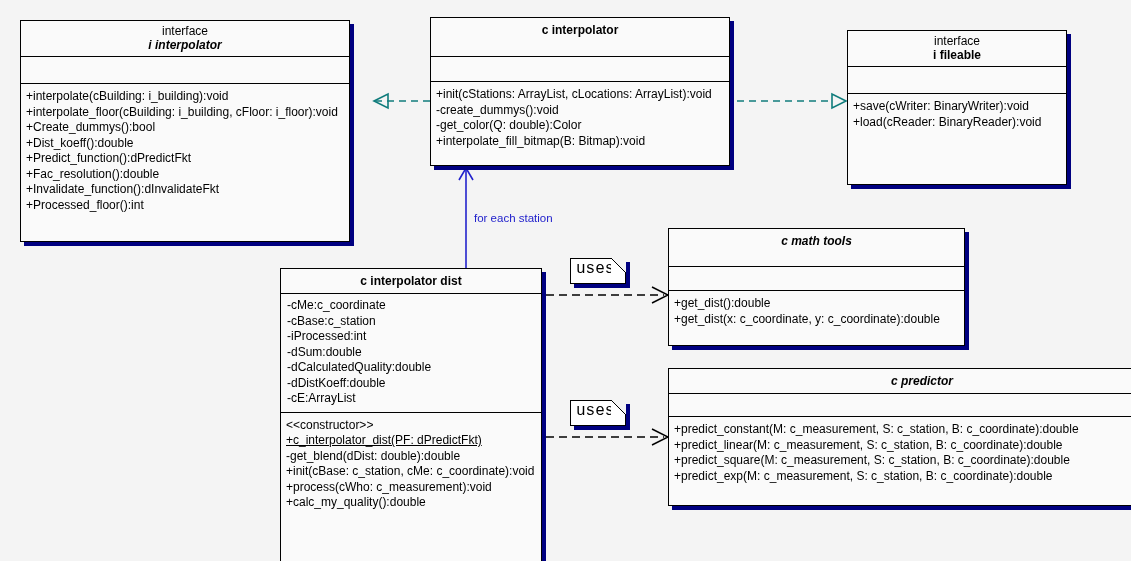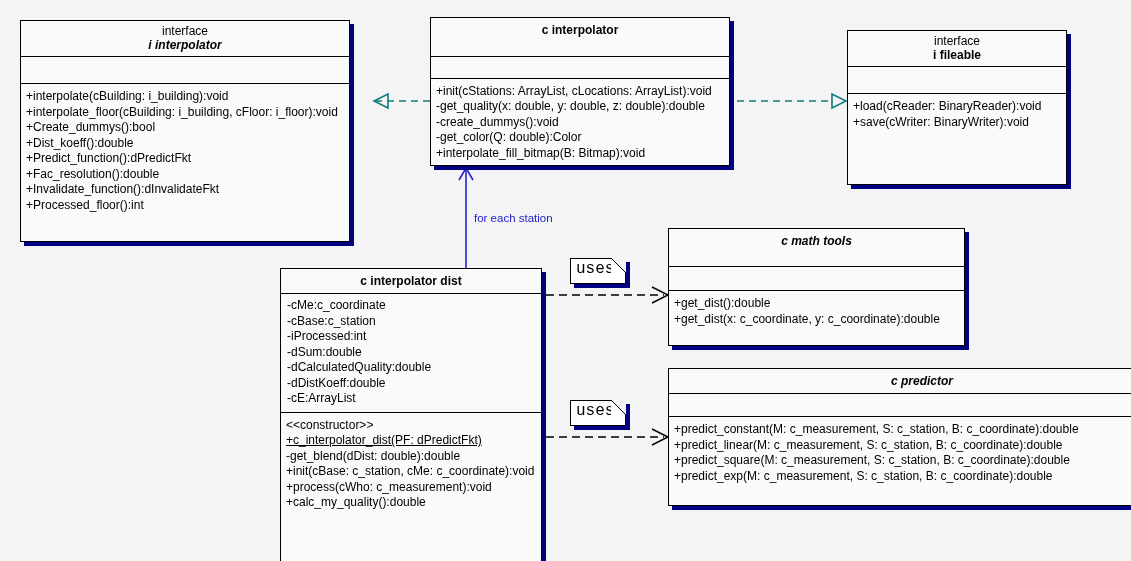--- a/index.html
+++ b/index.html
@@ -161,36 +161,35 @@
     </div>
   </div>
 
   <div class="uml-class" id="cls-c-interpolator" style="left:430px; top:17px; width:300px; height:149px;">
     <div class="uml-header" style="padding-top:5px; padding-bottom:19px;">
       <span class="cls-name">c interpolator</span>
     </div>
     <div class="uml-attrs" style="height:25px;"></div>
     <div class="uml-ops">
       <div class="member">+init(cStations: ArrayList, cLocations: ArrayList):void</div>
-      <div class="member">-get_quality(x: double, y: double, z: double):double</div>
       <div class="member">-create_dummys():void</div>
       <div class="member">-get_color(Q: double):Color</div>
       <div class="member">+interpolate_fill_bitmap(B: Bitmap):void</div>
     </div>
   </div>
 
   <div class="uml-class" id="cls-i-fileable" style="left:847px; top:30px; width:220px; height:155px;">
     <div class="uml-header">
       <span class="stereotype">interface</span>
       <span class="cls-name">i fileable</span>
     </div>
     <div class="uml-attrs" style="height:27px;"></div>
     <div class="uml-ops">
+      <div class="member">+save(cWriter: BinaryWriter):void</div>
       <div class="member">+load(cReader: BinaryReader):void</div>
-      <div class="member">+save(cWriter: BinaryWriter):void</div>
     </div>
   </div>
 
   <div class="uml-class" id="cls-c-interpolator-dist" style="left:280px; top:268px; width:262px; height:365px;">
     <div class="uml-header" style="padding-top:5px; padding-bottom:5px;">
       <span class="cls-name">c interpolator dist</span>
     </div>
     <div class="uml-attrs" style="padding:4px 2px 5px 6px;">
       <div class="member">-cMe:c_coordinate</div>
       <div class="member">-cBase:c_station</div>

